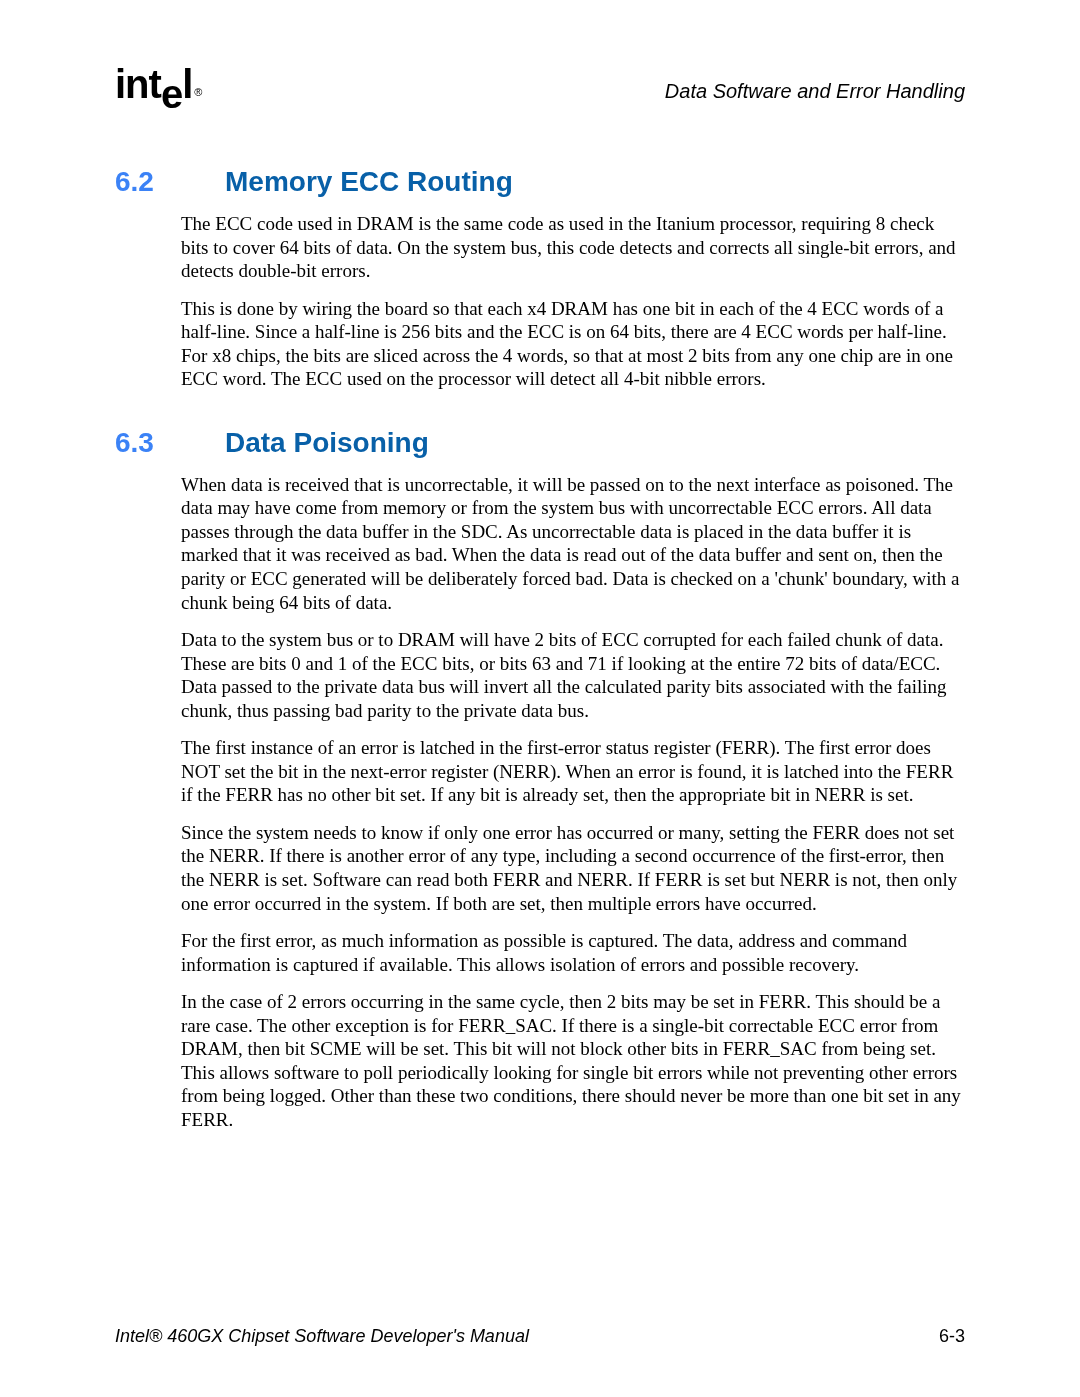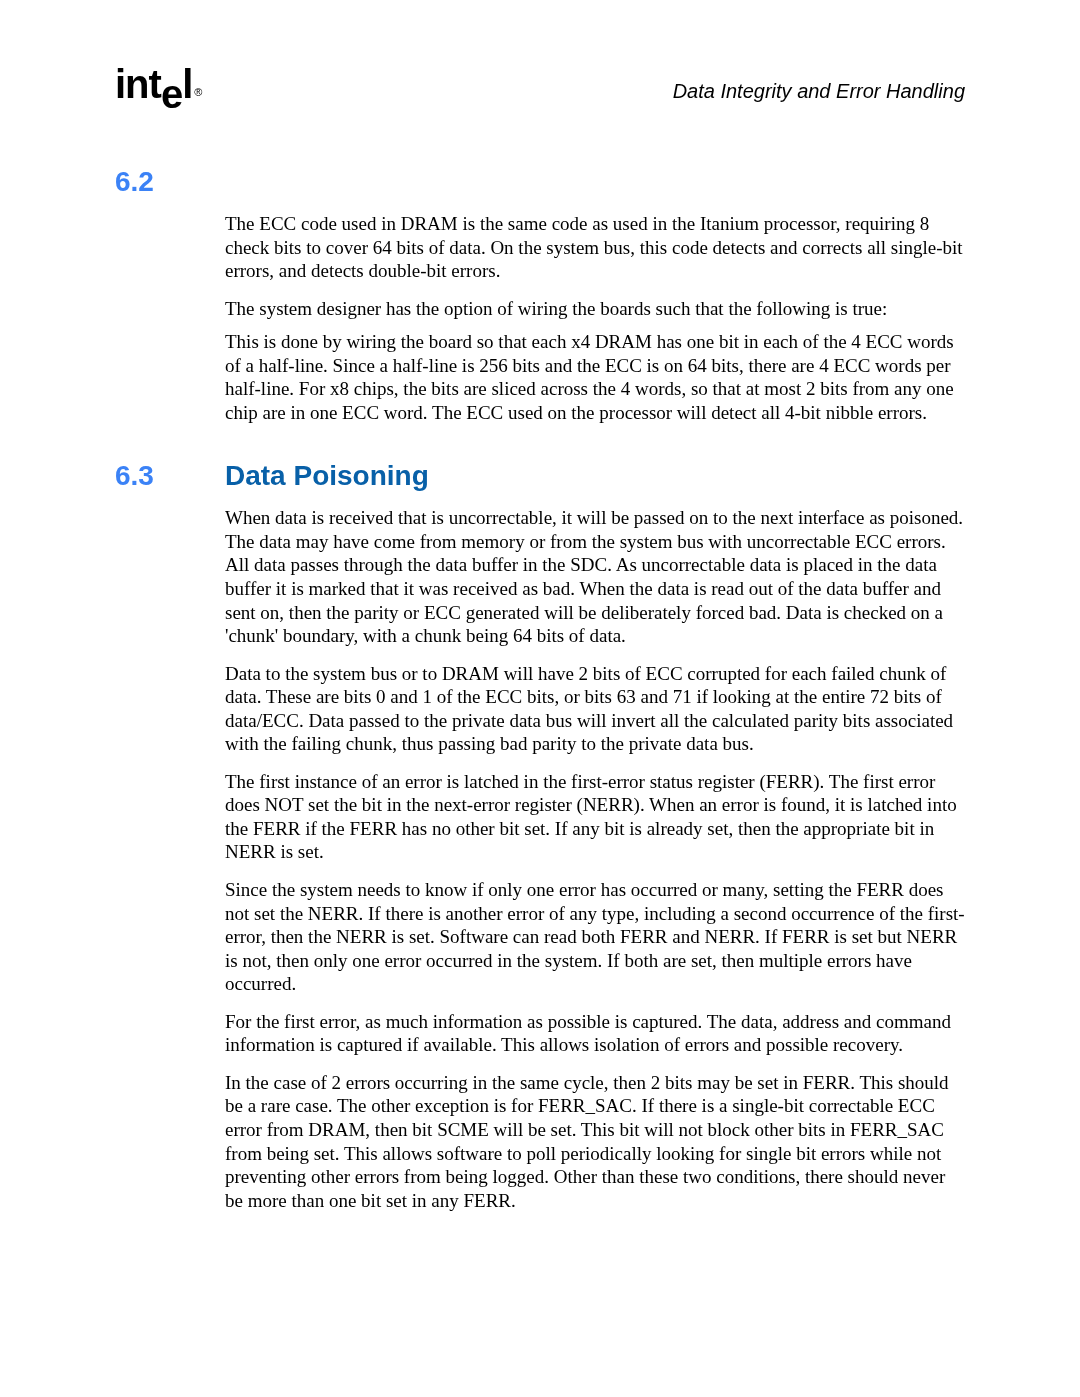--- a/index.html
+++ b/index.html
@@ -68,21 +68,21 @@
     font-size: 28px;
     color: #3b82f6;
   }
   .section-title {
     font-family: Arial, Helvetica, sans-serif;
     font-weight: 700;
     font-size: 28px;
     color: #0860A8;
   }
   .body-indent {
-    margin-left: 110px;
+    margin-left: 66px;
   }
   p.body {
     font-size: 19px;
     line-height: 1.24;
     margin: 10px 0 14px 0;
     text-align: left;
   }
   ul.body {
     font-size: 19px;
     line-height: 1.5;
@@ -103,42 +103,46 @@
   }
   .footer .pagenum { font-style: normal; }
 </style>
 </head>
 <body>
 
 <div class="page">
 
   <div class="header-row">
     <div class="logo">int<span class="dropped-e">e</span>l<sub>®</sub></div>
-    <div class="chapter-title">Data Integrity and Error Handling</div>
+    <div class="chapter-title">Data Software and Error Handling</div>
   </div>
 
   <div class="section">
     <div class="section-num">6.2</div>
+    <div class="section-title">Memory ECC Routing</div>
   </div>
   <div class="body-indent">
     <p class="body">The ECC code used in DRAM is the same code as used in the  Itanium processor, requiring 8 check bits to cover 64 bits of data. On the system bus, this code detects and corrects all single-bit errors, and detects double-bit errors.</p>
-    <p class="body" style="margin-bottom:4px">The system designer has the option of wiring the boards such that the following is true:</p>
     <p class="body">This is done by wiring the board so that each x4 DRAM has one bit in each of the 4 ECC words of a half-line. Since a half-line is 256 bits and the ECC is on 64 bits, there are 4 ECC words per half-line. For x8 chips, the bits are sliced across the 4 words, so that at most 2 bits from any one chip are in one ECC word. The ECC used on the processor will detect all 4-bit nibble errors.</p>
   </div>
 
   <div class="section" style="margin-top:36px">
     <div class="section-num">6.3</div>
     <div class="section-title">Data Poisoning</div>
   </div>
   <div class="body-indent">
     <p class="body">When data is received that is uncorrectable, it will be passed on to the next interface as poisoned. The data may have come from memory or from the system bus with uncorrectable ECC errors. All data passes through the data buffer in the SDC. As uncorrectable data is placed in the data buffer it is marked that it was received as bad. When the data is read out of the data buffer and sent on, then the parity or ECC generated will be deliberately forced bad. Data is checked on a 'chunk' boundary, with a chunk being 64 bits of data.</p>
     <p class="body">Data to the system bus or to DRAM will have 2 bits of ECC corrupted for each failed chunk of data. These are bits 0 and 1 of the ECC bits, or bits 63 and 71 if looking at the entire 72 bits of data/ECC. Data passed to the private data bus will invert all the calculated parity bits associated with the failing chunk, thus passing bad parity to the private data bus.</p>
   </div>
 
   <div class="body-indent">
     <p class="body">The first instance of an error is latched in the first-error status register (FERR). The first error does NOT set the bit in the next-error register (NERR). When an error is found, it is latched into the FERR if the FERR has no other bit set. If any bit is already set, then the appropriate bit in NERR is set.</p>
     <p class="body">Since the system needs to know if only one error has occurred or many, setting the FERR does not set the NERR. If there is another error of any type, including a second occurrence of the first-error, then the NERR is set. Software can read both FERR and NERR. If FERR is set but NERR is not, then only one error occurred in the system. If both are set, then multiple errors have occurred.</p>
     <p class="body">For the first error, as much information as possible is captured. The data, address and command information is captured if available. This allows isolation of errors and possible recovery.</p>
     <p class="body">In the case of 2 errors occurring in the same cycle, then 2 bits may be set in FERR. This should be a rare case. The other exception is for FERR_SAC. If there is a single-bit correctable ECC error from DRAM, then bit SCME will be set. This bit will not block other bits in FERR_SAC from being set. This allows software to poll periodically looking for single bit errors while not preventing other errors from being logged. Other than these two conditions, there should never be more than one bit set in any FERR.</p>
   </div>
 
+  <div class="footer">
+    <span>Intel® 460GX Chipset Software Developer's Manual</span>
+    <span class="pagenum">6-3</span>
+  </div>
 
 </div>
 
 </body></html>

